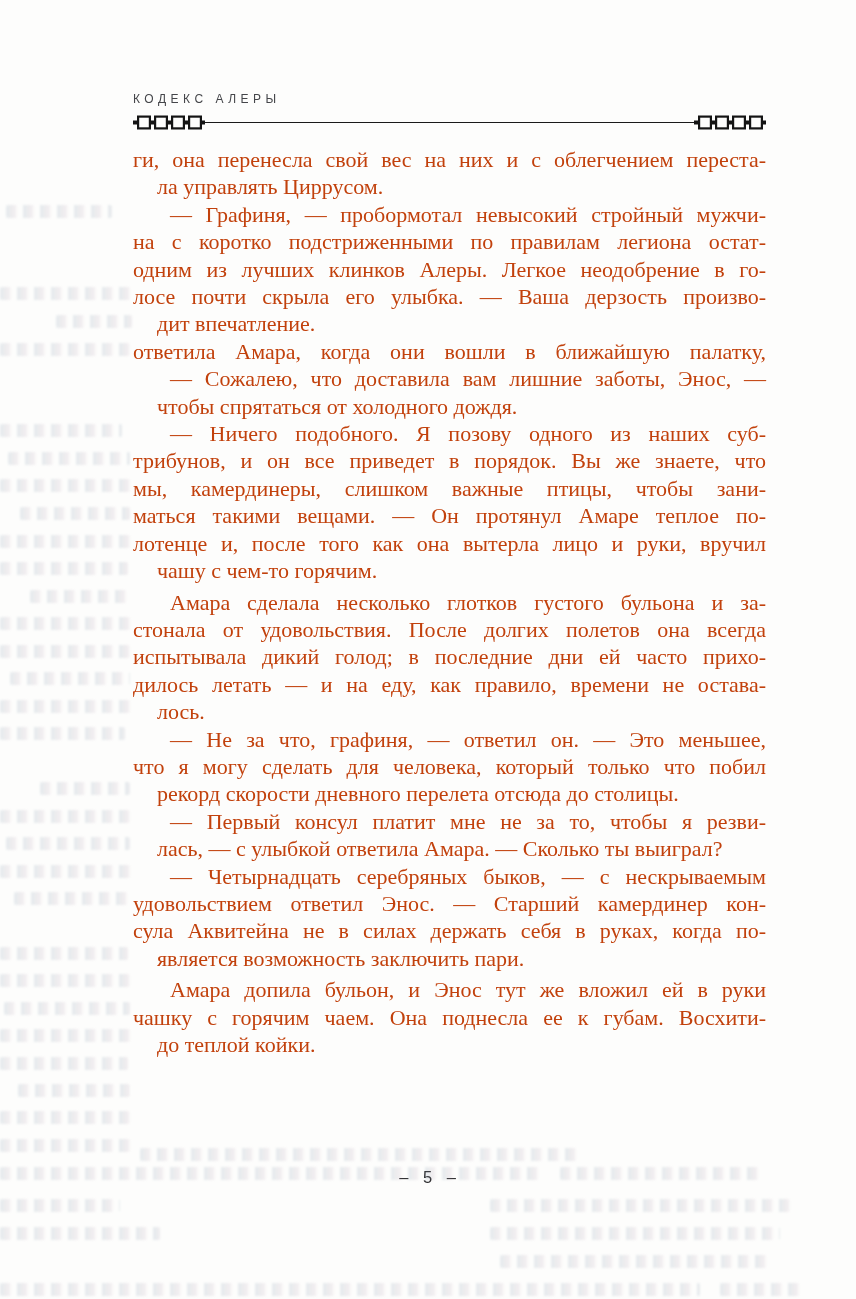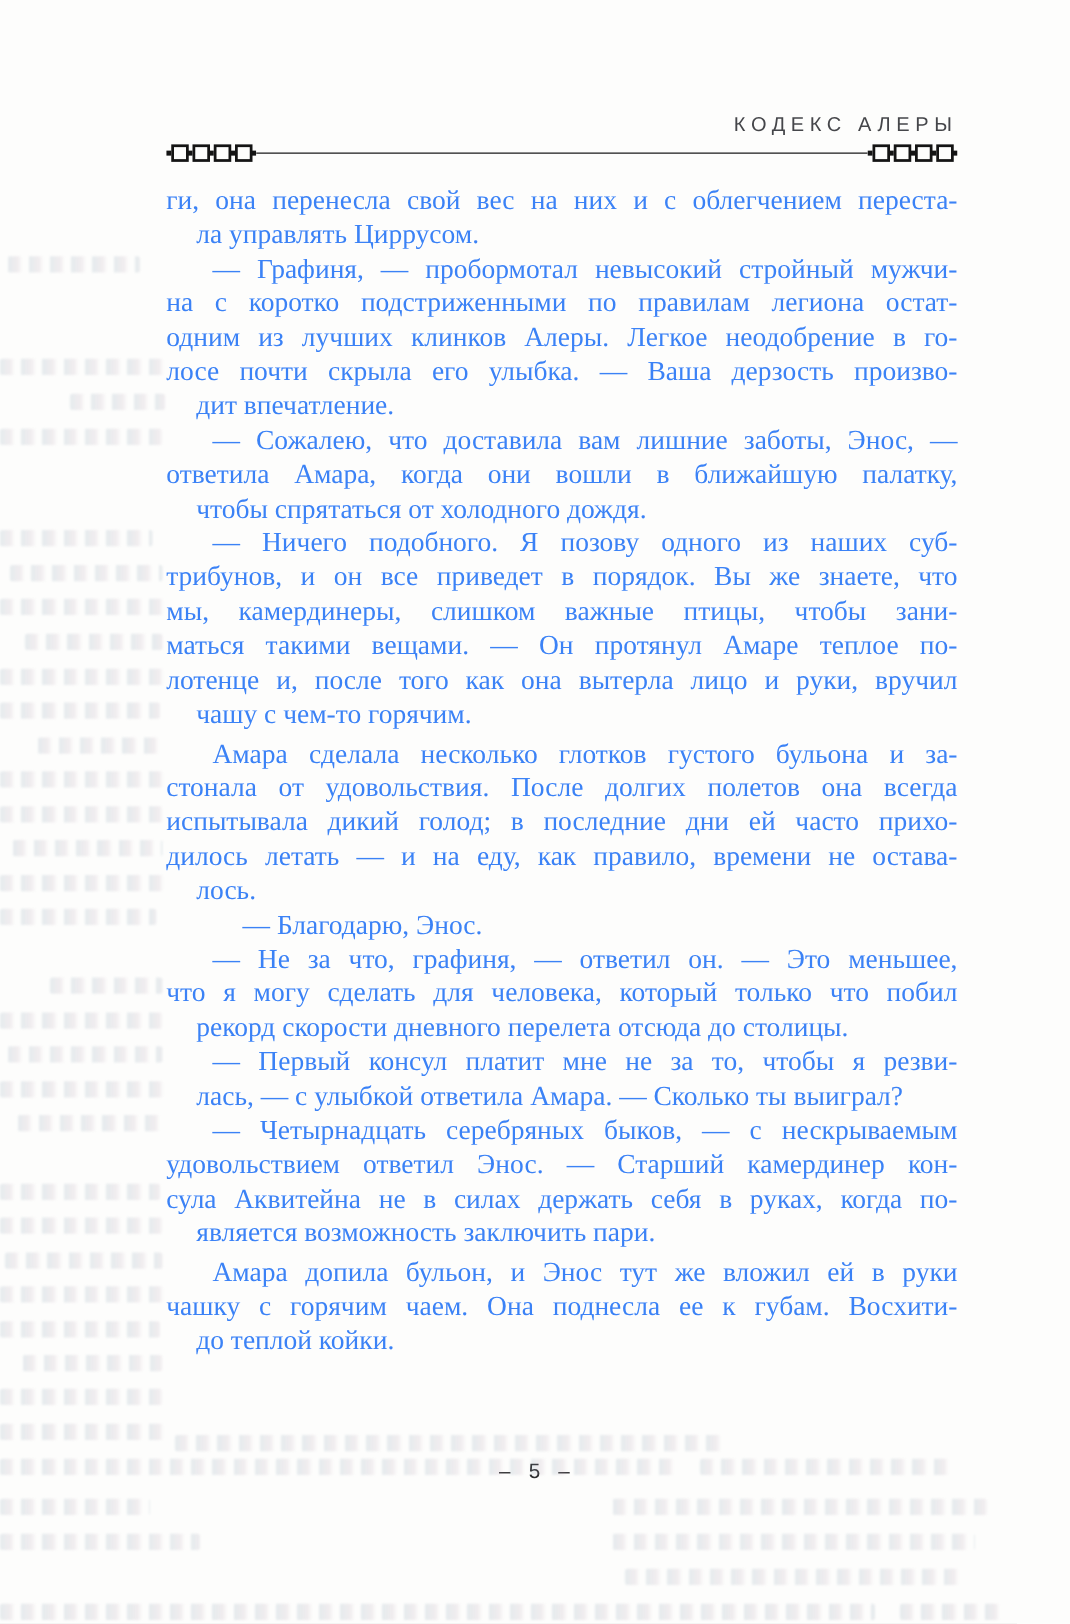--- a/index.html
+++ b/index.html
@@ -1,33 +1,33 @@
 <!DOCTYPE html>
 <html><head>
 <meta charset="utf-8">
 <style>
   html,body{margin:0;padding:0;background:#e8e8e8;}
   .page{
     position:relative;width:856px;height:1299px;background:#fdfdfc;
     overflow:hidden;font-family:"Liberation Serif",serif;margin:0 auto;
   }
   .running-title{
-    position:absolute;top:92px;left:133px;width:633px;text-align:right;
-    font-family:"Liberation Sans",sans-serif;font-size:16px;letter-spacing:4.5px;
+    position:absolute;top:92px;left:133px;width:633px;text-align:left;
+    font-family:"Liberation Sans",sans-serif;font-size:12px;letter-spacing:4.5px;
     color:#45464a;white-space:nowrap;
   }
   .ornament-row{
     position:absolute;top:114px;left:133px;width:633px;height:17px;
     display:flex;align-items:center;
   }
   .chain{flex:0 0 auto;display:block;}
   .rule{flex:1 1 auto;height:0;border-top:1.8px solid #1a1a1a;}
   .body-text{
     position:absolute;top:146px;left:133px;width:633px;
-    font-size:22px;line-height:27.4px;color:#3b82f6;
+    font-size:22px;line-height:27.4px;color:#c2410c;
   }
   .body-text p{margin:0;padding:0;}
   .line{text-align:justify;text-align-last:justify;}
   .line.last{text-align-last:left;margin-left:24px;}
   .line.ind{text-indent:37px;}
   p.sp{margin-top:4px;}
   .page-footer{
     position:absolute;top:1168px;left:0;width:856px;text-align:center;
     font-family:"Liberation Sans",sans-serif;font-size:16.5px;color:#2c2c2e;
     word-spacing:8px;letter-spacing:1px;
@@ -87,41 +87,38 @@
       <span class="line last" style="display:block">ла управлять Циррусом.</span>
     </p>
     <p>
       <span class="line ind" style="display:block">— Графиня, — пробормотал невысокий стройный мужчи-</span>
       <span class="line" style="display:block">на с коротко подстриженными по правилам легиона остат-</span>
       <span class="line" style="display:block">одним из лучших клинков Алеры. Легкое неодобрение в го-</span>
       <span class="line" style="display:block">лосе почти скрыла его улыбка. — Ваша дерзость произво-</span>
       <span class="line last" style="display:block">дит впечатление.</span>
     </p>
     <p>
+      <span class="line" style="display:block">ответила Амара, когда они вошли в ближайшую палатку,</span>
       <span class="line ind" style="display:block">— Сожалею, что доставила вам лишние заботы, Энос, —</span>
-      <span class="line" style="display:block">ответила Амара, когда они вошли в ближайшую палатку,</span>
       <span class="line last" style="display:block">чтобы спрятаться от холодного дождя.</span>
     </p>
     <p>
       <span class="line ind" style="display:block">— Ничего подобного. Я позову одного из наших суб-</span>
       <span class="line" style="display:block">трибунов, и он все приведет в порядок. Вы же знаете, что</span>
       <span class="line" style="display:block">мы, камердинеры, слишком важные птицы, чтобы зани-</span>
       <span class="line" style="display:block">маться такими вещами. — Он протянул Амаре теплое по-</span>
       <span class="line" style="display:block">лотенце и, после того как она вытерла лицо и руки, вручил</span>
       <span class="line last" style="display:block">чашу с чем-то горячим.</span>
     </p>
     <p class="sp">
       <span class="line ind" style="display:block">Амара сделала несколько глотков густого бульона и за-</span>
       <span class="line" style="display:block">стонала от удовольствия. После долгих полетов она всегда</span>
       <span class="line" style="display:block">испытывала дикий голод; в последние дни ей часто прихо-</span>
       <span class="line" style="display:block">дилось летать — и на еду, как правило, времени не остава-</span>
       <span class="line last" style="display:block">лось.</span>
-    </p>
-    <p>
-      <span class="line ind last" style="display:block">— Благодарю, Энос.</span>
     </p>
     <p>
       <span class="line ind" style="display:block">— Не за что, графиня, — ответил он. — Это меньшее,</span>
       <span class="line" style="display:block">что я могу сделать для человека, который только что побил</span>
       <span class="line last" style="display:block">рекорд скорости дневного перелета отсюда до столицы.</span>
     </p>
     <p>
       <span class="line ind" style="display:block">— Первый консул платит мне не за то, чтобы я резви-</span>
       <span class="line last" style="display:block">лась, — с улыбкой ответила Амара. — Сколько ты выиграл?</span>
     </p>

